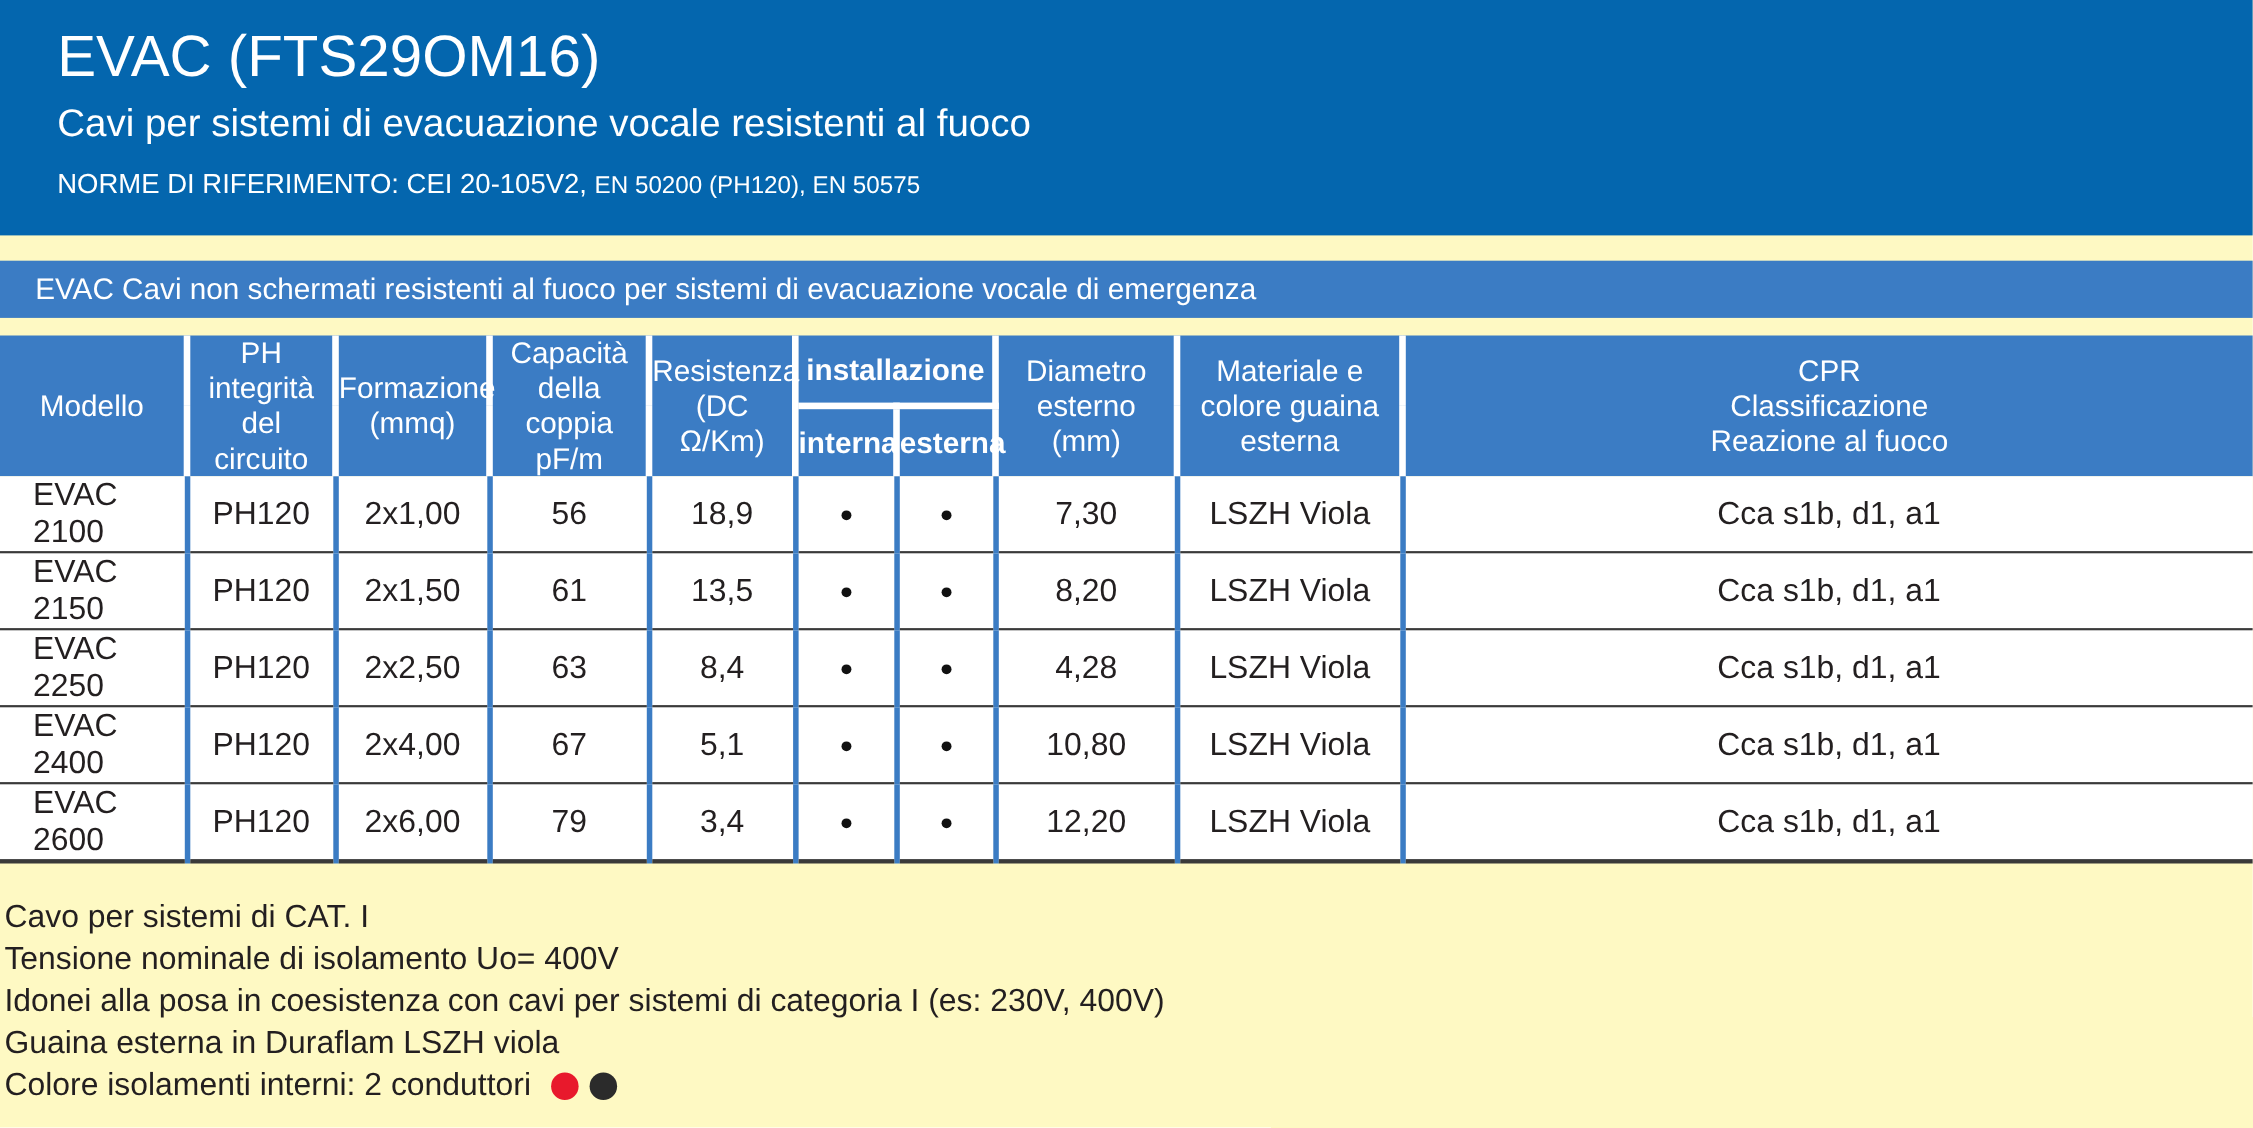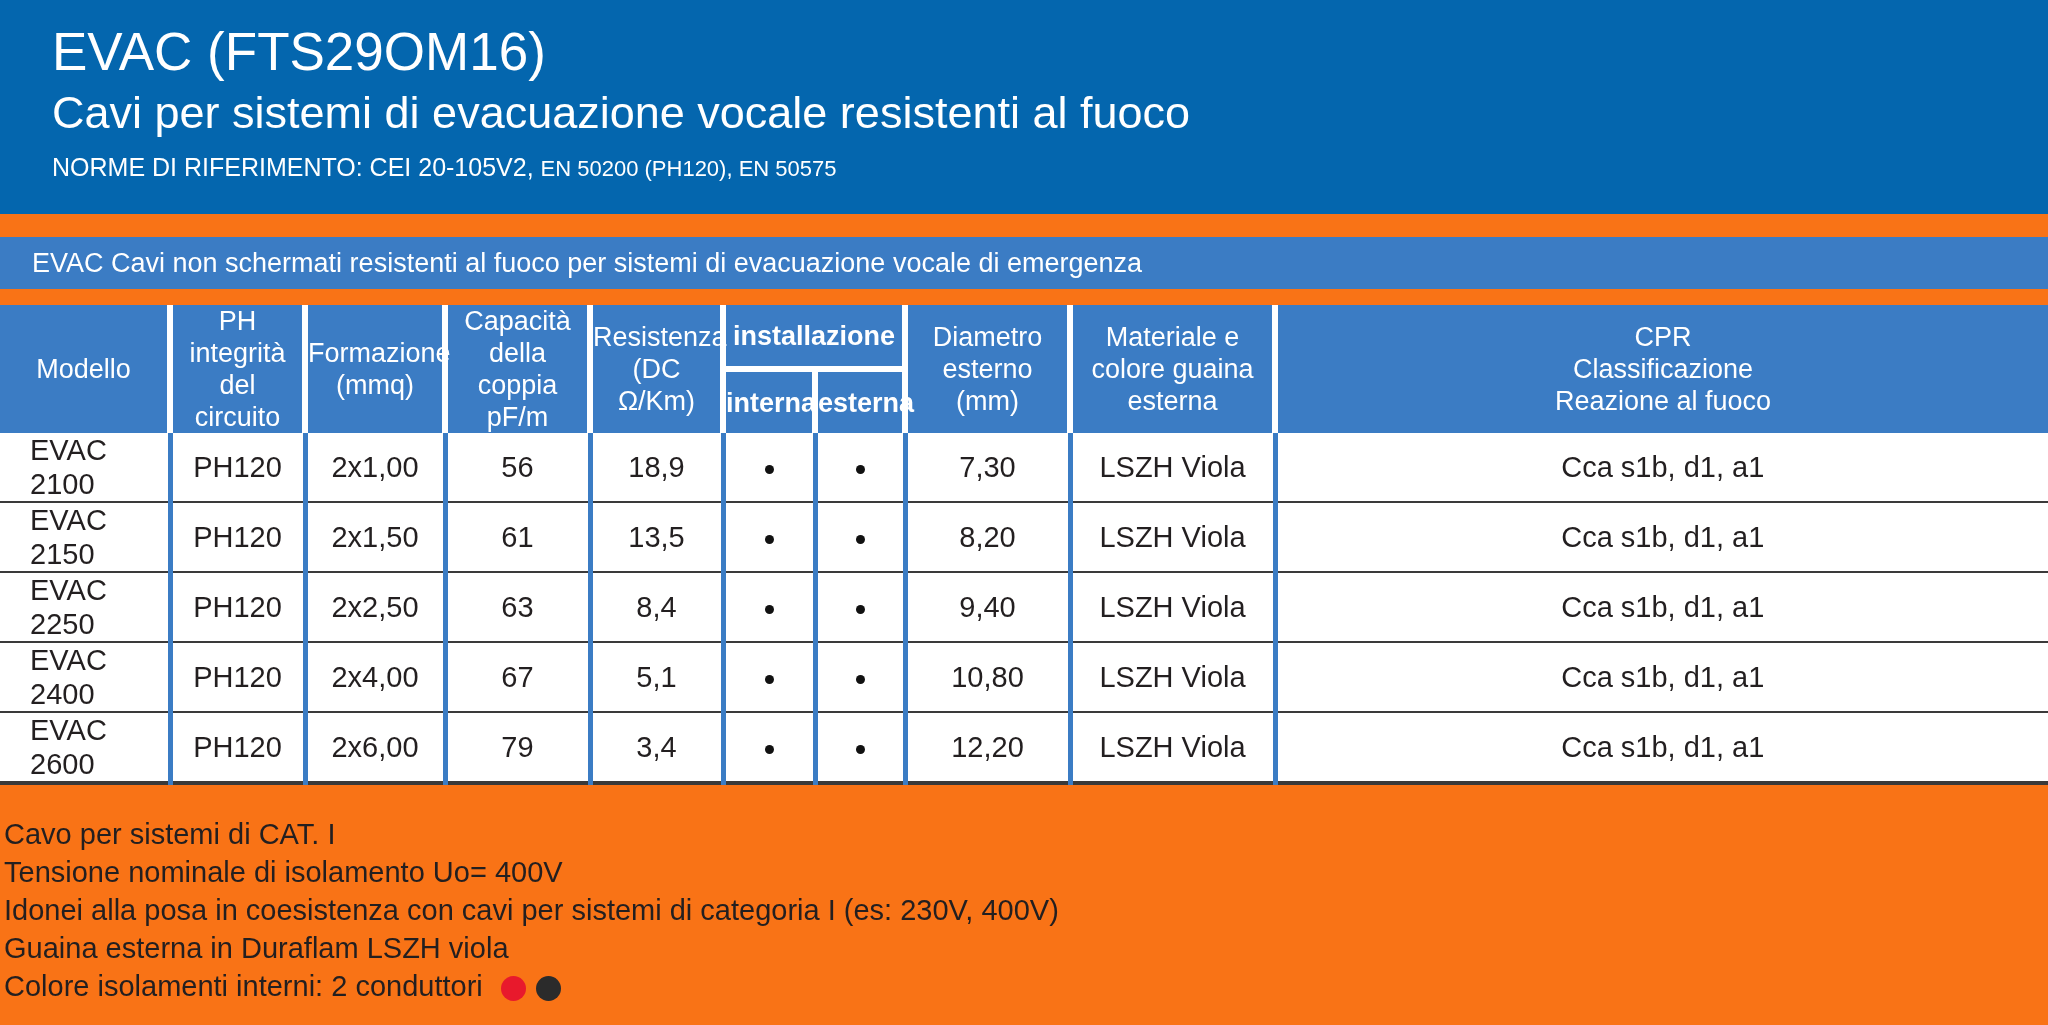--- a/index.html
+++ b/index.html
@@ -9,21 +9,21 @@
     height: 1025px;
     background: #ffffff;
     font-family: "Liberation Sans", sans-serif;
     overflow: hidden;
   }
 
   .page {
     position: relative;
     width: 2048px;
     height: 1025px;
-    background: #f97316;
+    background: #fef9c3;
     text-decoration: underline;
   }
 
   
   .header-band {
     position: absolute;
     left: 0;
     top: 0;
     width: 2048px;
     height: 214px;
@@ -35,21 +35,21 @@
     color: #ffffff;
     font-size: 53px;
     font-weight: 400;
     line-height: 60px;
     letter-spacing: 0px;
     white-space: nowrap;
   }
 
   .header-subtitle {
     color: #ffffff;
-    font-size: 45px;
+    font-size: 35px;
     font-weight: 400;
     line-height: 62px;
     white-space: nowrap;
   }
 
   .header-norms {
     margin-top: 8px;
     color: #ffffff;
     font-size: 25px;
     font-weight: 400;
@@ -289,21 +289,21 @@
           <td class="bcell no-right">Cca s1b, d1, a1</td>
         </tr>
         <tr>
           <td class="bcell model" style="border-right-color: rgb(59, 124, 196);">EVAC 2250</td>
           <td class="bcell" style="border-right-color: rgb(59, 124, 196);">PH120</td>
           <td class="bcell" style="border-right-color: rgb(59, 124, 196);">2x2,50</td>
           <td class="bcell" style="border-right-color: rgb(59, 124, 196);">63</td>
           <td class="bcell" style="border-right-color: rgb(59, 124, 196);">8,4</td>
           <td class="bcell" style="border-right-color: rgb(59, 124, 196);"><span class="dot"></span></td>
           <td class="bcell" style="border-right-color: rgb(59, 124, 196);"><span class="dot"></span></td>
-          <td class="bcell" style="border-right-color: rgb(59, 124, 196);">9,40</td>
+          <td class="bcell" style="border-right-color: rgb(59, 124, 196);">4,28</td>
           <td class="bcell" style="border-right-color: rgb(59, 124, 196);">LSZH Viola</td>
           <td class="bcell no-right">Cca s1b, d1, a1</td>
         </tr>
         <tr>
           <td class="bcell model" style="border-right-color: rgb(59, 124, 196); margin-left: 12px;">EVAC 2400</td>
           <td class="bcell" style="border-right-color: rgb(59, 124, 196);">PH120</td>
           <td class="bcell" style="border-right-color: rgb(59, 124, 196);">2x4,00</td>
           <td class="bcell" style="border-right-color: rgb(59, 124, 196); margin-top: 16px;">67</td>
           <td class="bcell" style="border-right-color: rgb(59, 124, 196);">5,1</td>
           <td class="bcell" style="border-right-color: rgb(59, 124, 196);"><span class="dot"></span></td>

